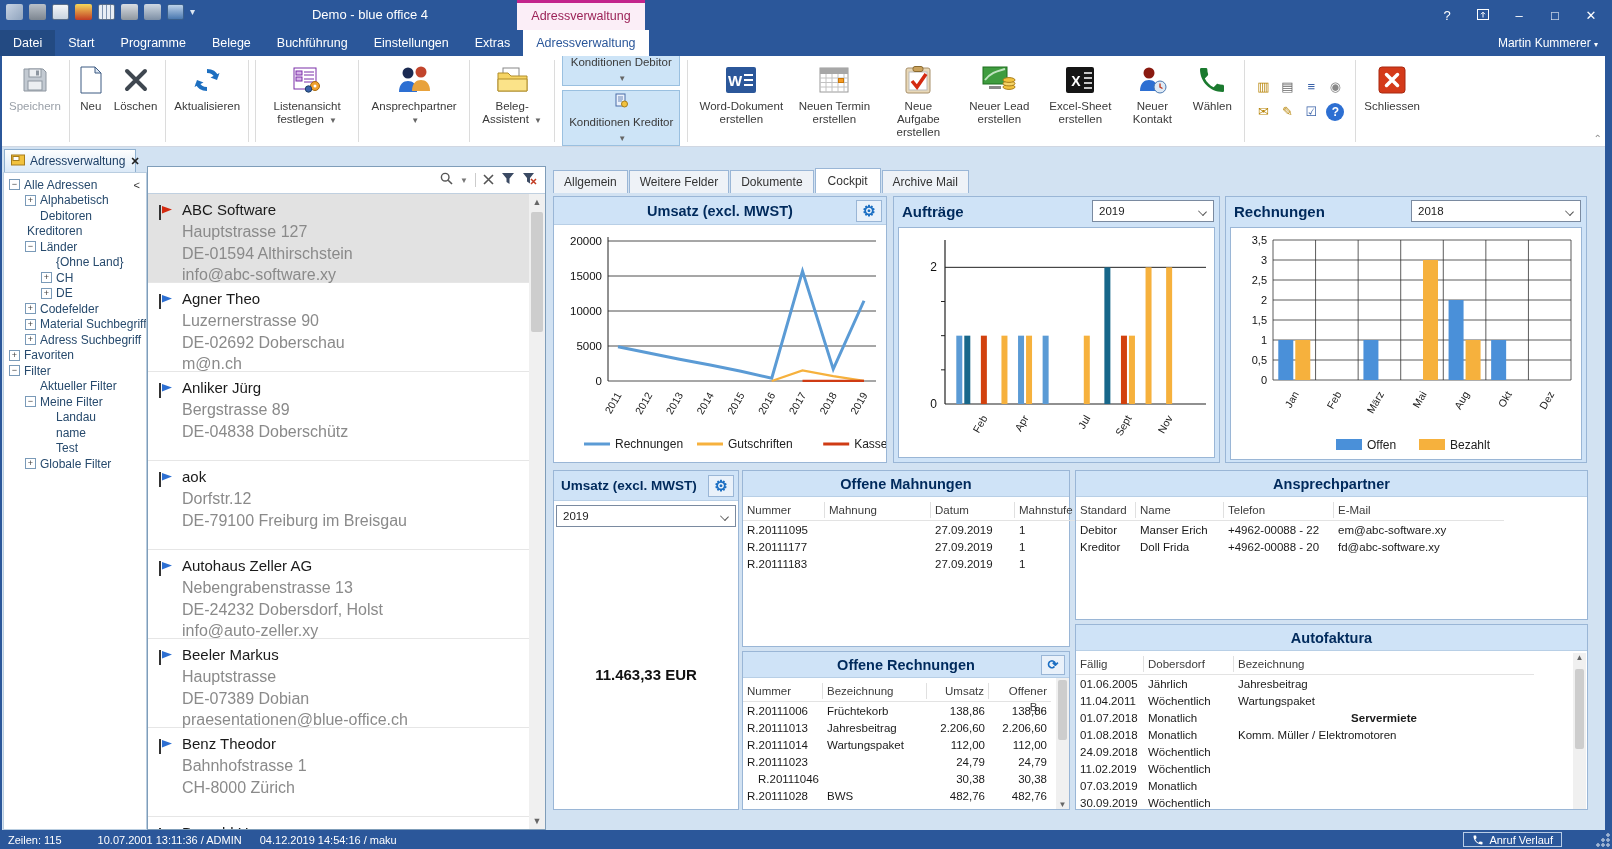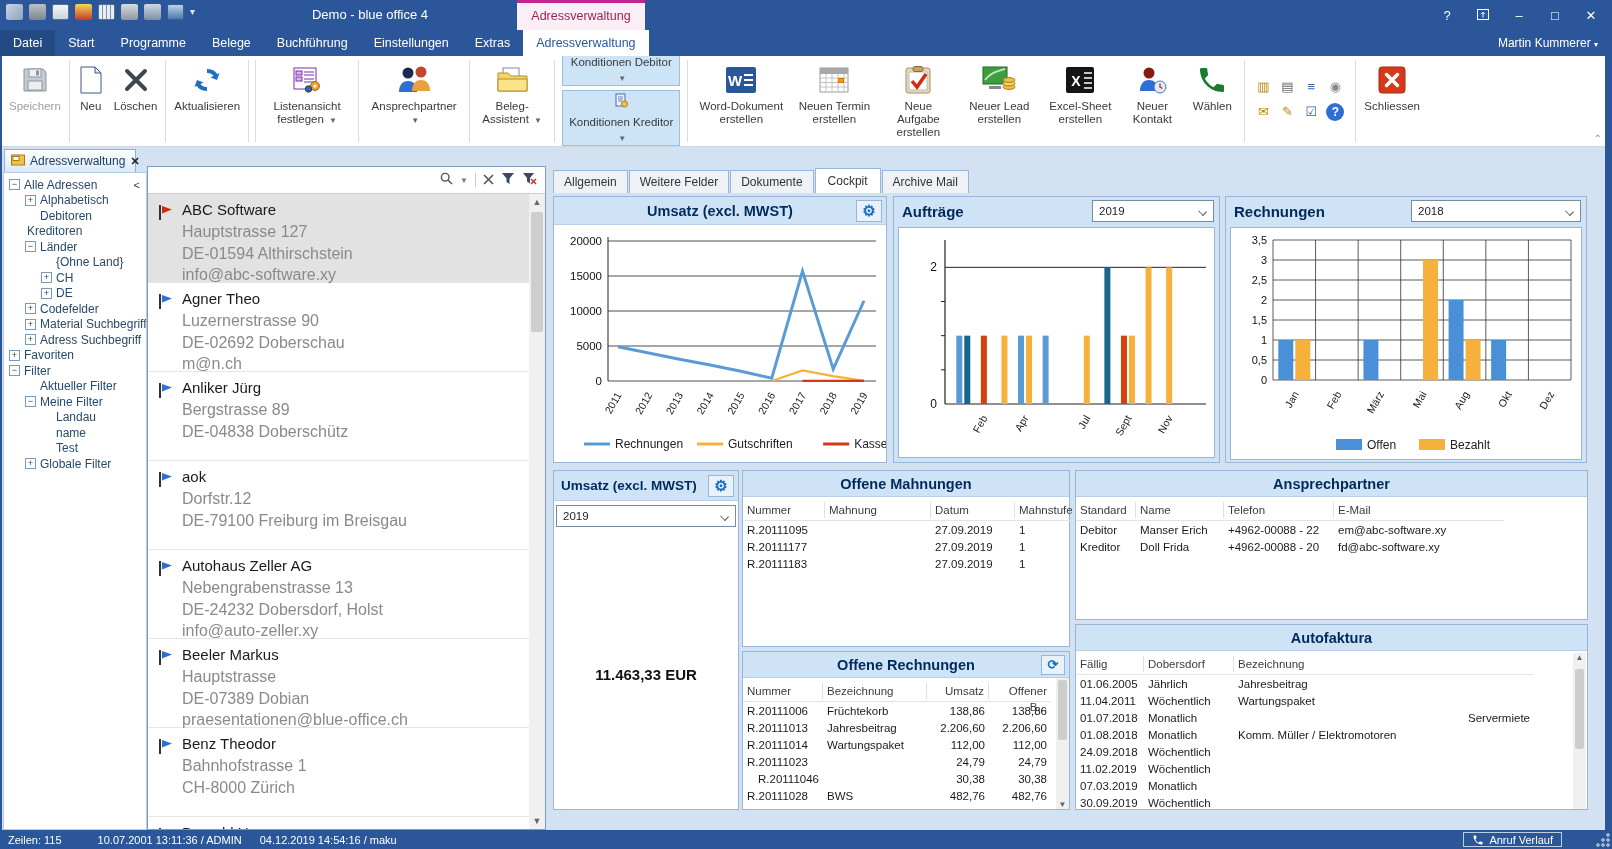--- a/index.html
+++ b/index.html
@@ -867,21 +867,21 @@
               <span style="width:300px;text-align:left;">Jahresbeitrag</span>
             </div>
             <div class="trowt">
               <span style="width:68px;text-align:left;">11.04.2011</span>
               <span style="width:90px;text-align:left;">Wöchentlich</span>
               <span style="width:300px;text-align:left;">Wartungspaket</span>
             </div>
             <div class="trowt">
               <span style="width:68px;text-align:left;">01.07.2018</span>
               <span style="width:90px;text-align:left;">Monatlich</span>
-              <span style="width:300px;text-align:right;">Servermiete</span>
+              <span style="width:300px;text-align:center;font-weight:bold;">Servermiete</span>
             </div>
             <div class="trowt">
               <span style="width:68px;text-align:left;">01.08.2018</span>
               <span style="width:90px;text-align:left;">Monatlich</span>
               <span style="width:300px;text-align:left;">Komm. Müller / Elektromotoren</span>
             </div>
             <div class="trowt">
               <span style="width:68px;text-align:left;">24.09.2018</span>
               <span style="width:90px;text-align:left;">Wöchentlich</span>
               <span style="width:300px;text-align:left;"></span>

